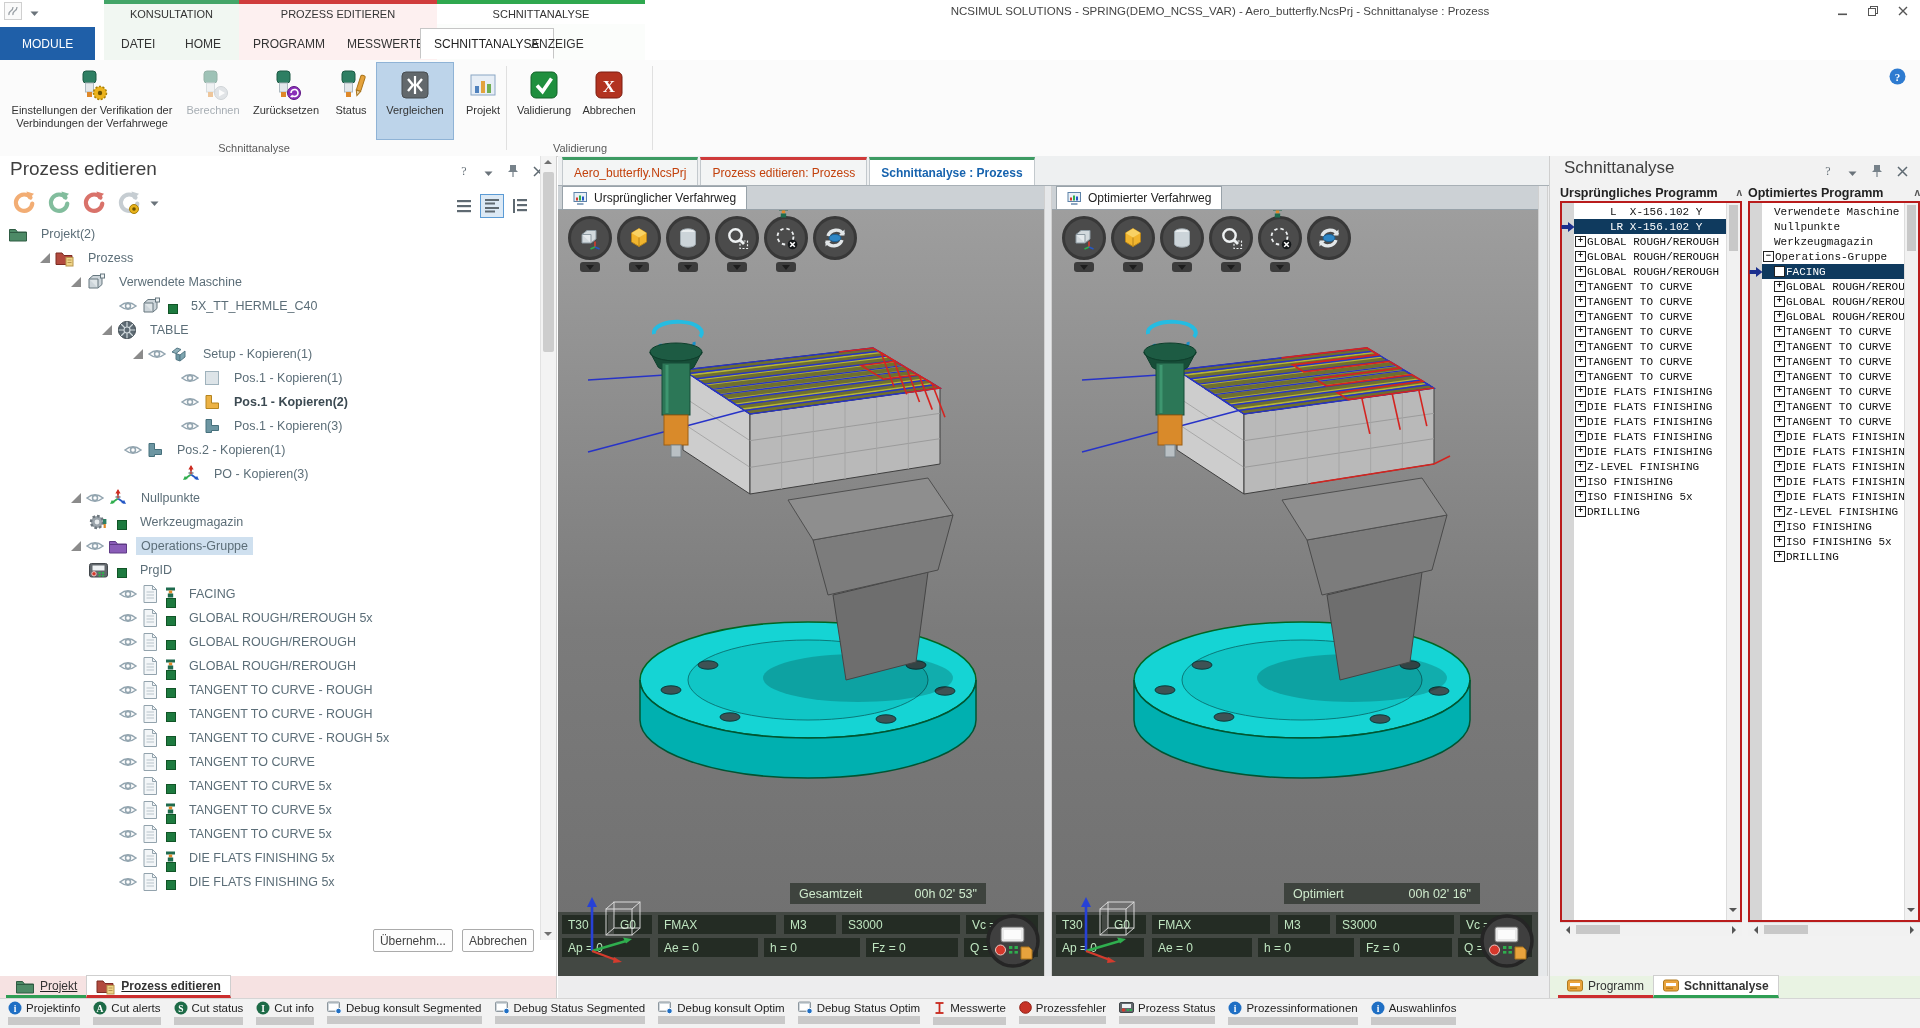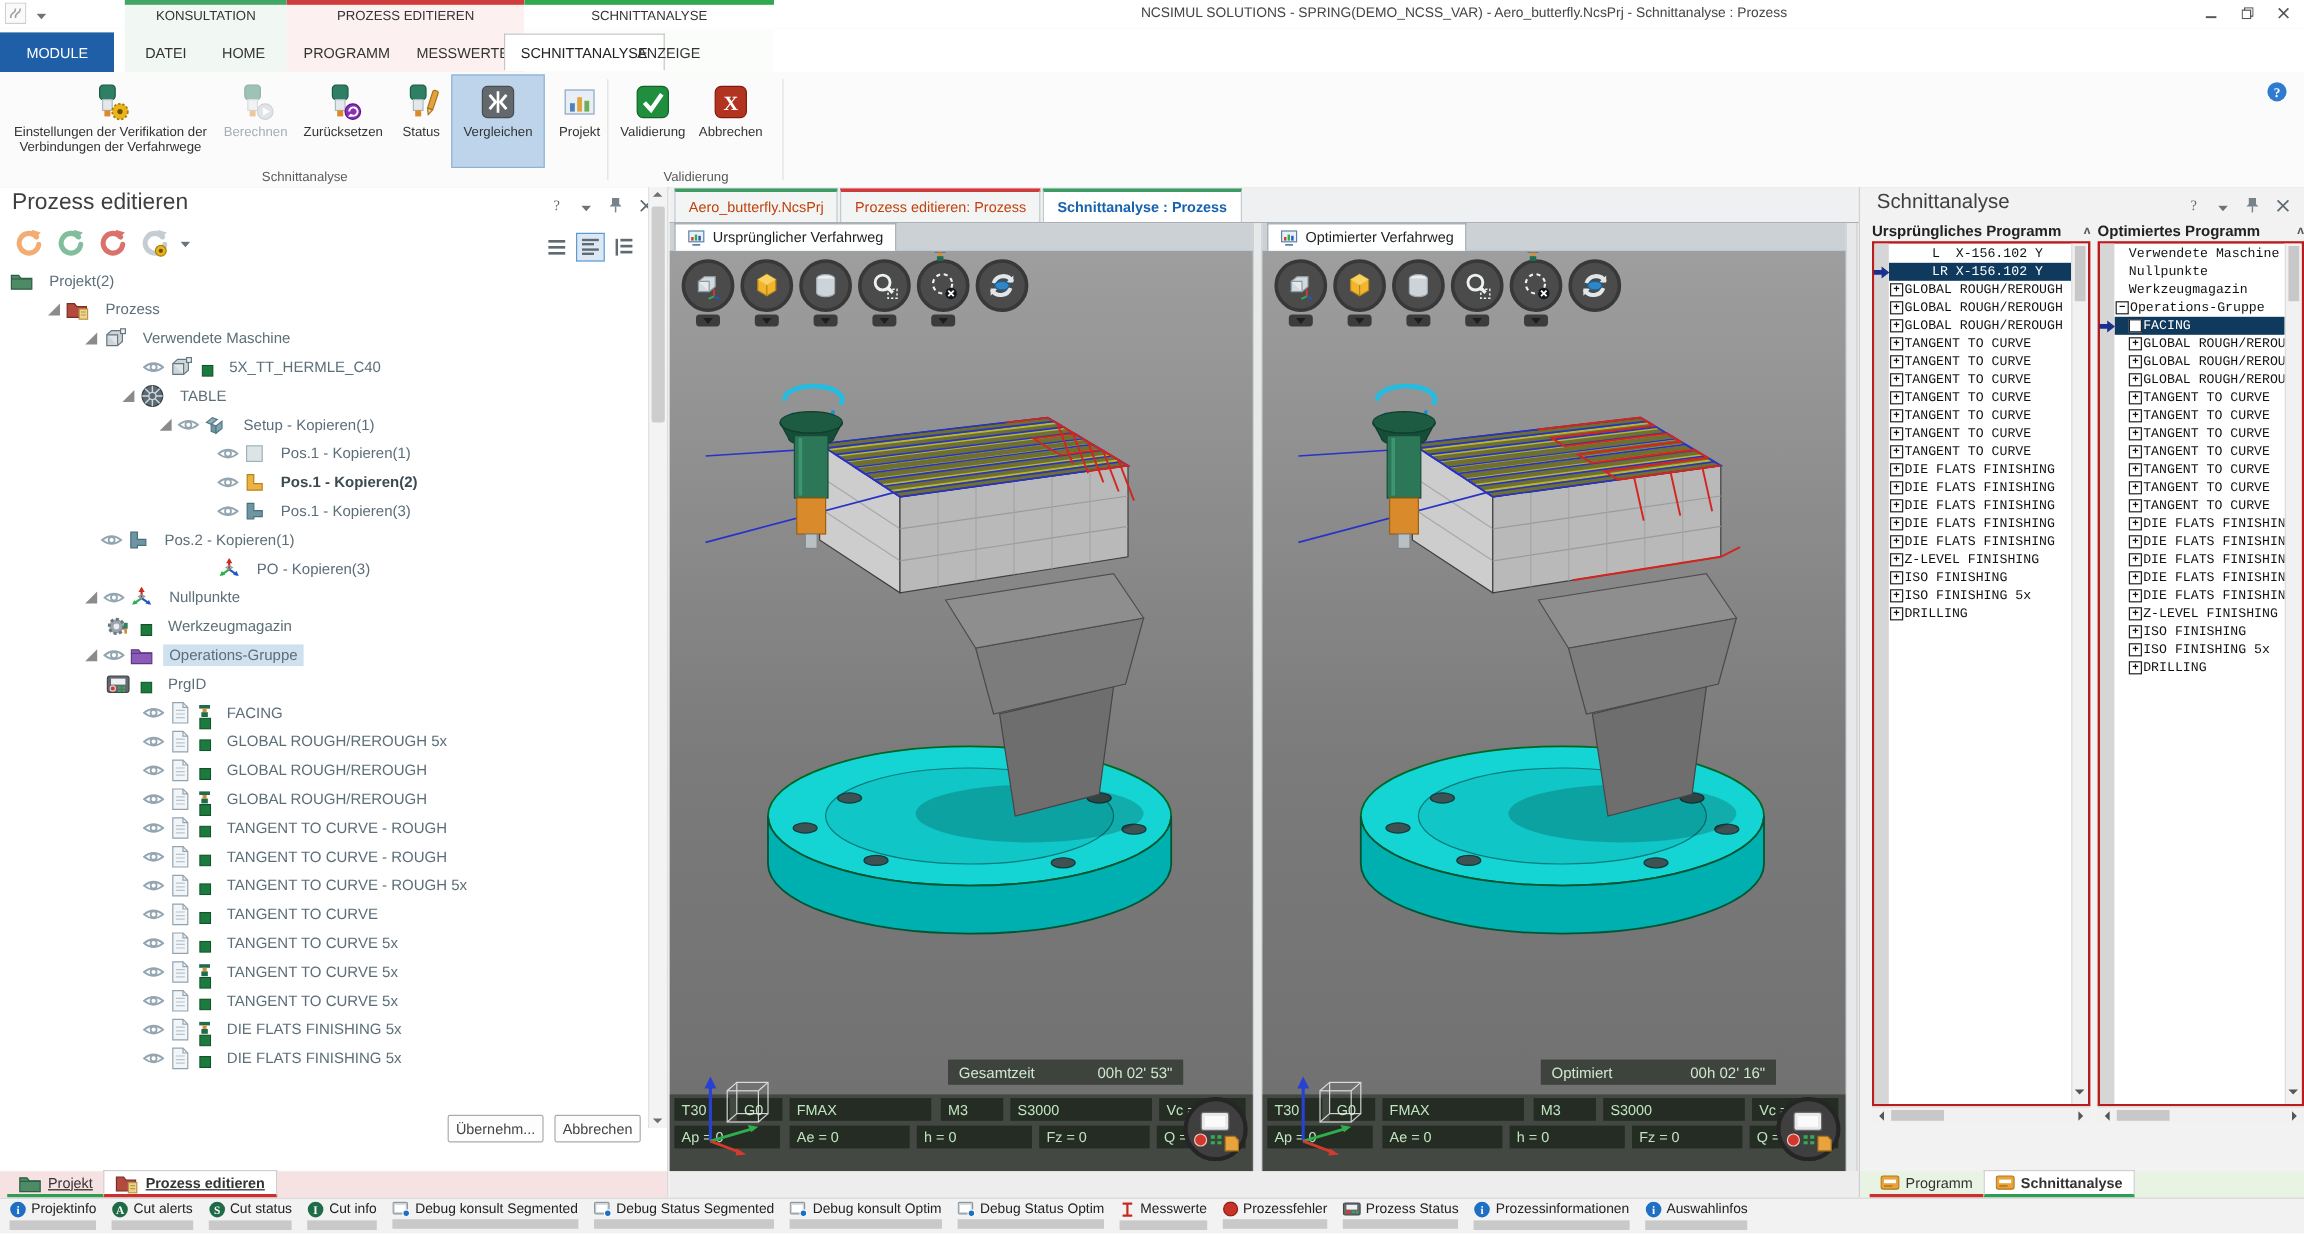--- a/index.html
+++ b/index.html
@@ -509,21 +509,21 @@
               <circle cx="9" cy="6" r="2.5" fill="none" stroke="#93a5b0" stroke-width="1.5"></circle>
             </svg>
           </span>
           <span class="ic">
             <svg width="18" height="18" viewBox="0 0 18 18">
               <path d="M3 2.5 h5.5 v6 h7 v5 h-7 v2 h-5.5z" fill="#6d96a2" stroke="#46707c"></path>
             </svg>
           </span>
           <span class="tlabel">Pos.1 - Kopieren(3)</span>
         </div>
-        <div class="trow  " style="padding-left:66px">
+        <div class="trow  " style="padding-left:106px">
           <span class="slot16"></span>
           <span class="ic">
             <svg width="18" height="12" viewBox="0 0 18 12">
               <path d="M1 6 Q9 -0.5 17 6 Q9 12.5 1 6z" fill="none" stroke="#93a5b0" stroke-width="1.5"></path>
               <circle cx="9" cy="6" r="2.5" fill="none" stroke="#93a5b0" stroke-width="1.5"></circle>
             </svg>
           </span>
           <span class="ic">
             <svg width="18" height="18" viewBox="0 0 18 18">
               <path d="M3 2.5 h5.5 v6 h7 v5 h-7 v2 h-5.5z" fill="#6d96a2" stroke="#46707c"></path>

